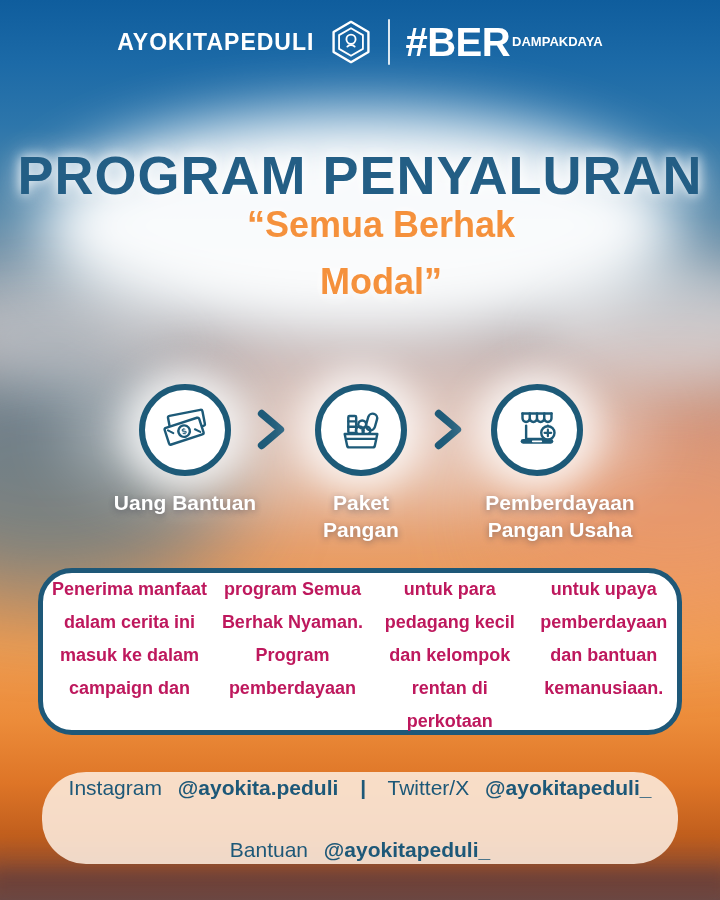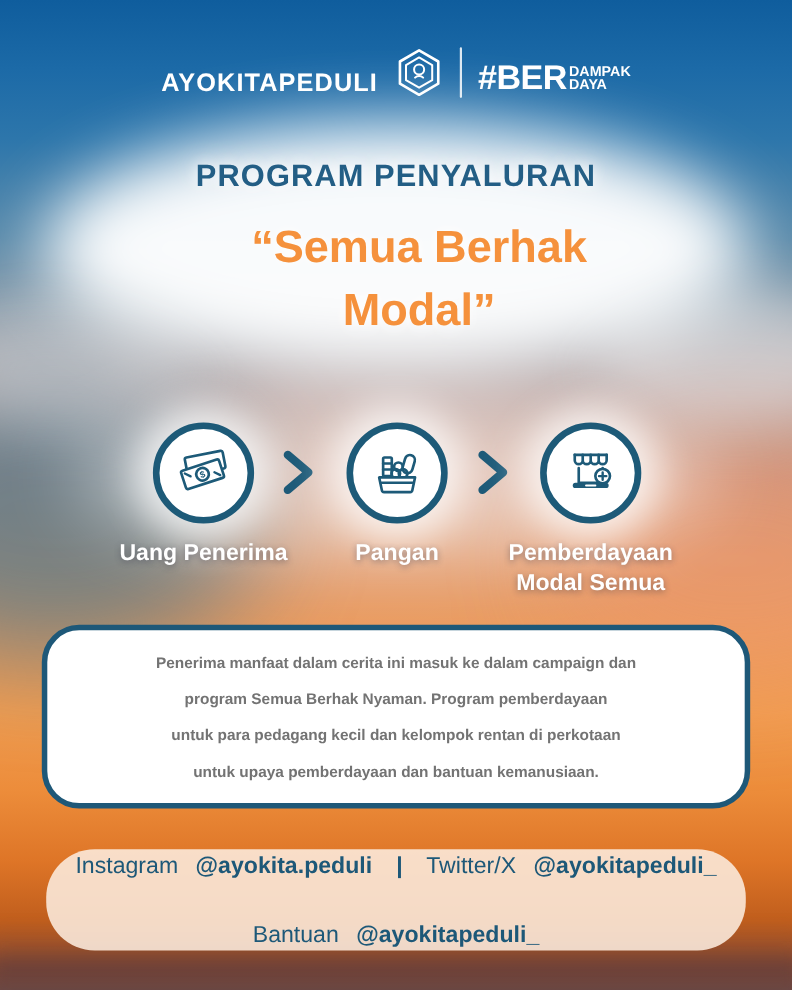--- a/index.html
+++ b/index.html
@@ -22,39 +22,39 @@
   .cloud{position:absolute;background:rgba(255,255,255,.9);border-radius:50%;}
   .cloud-title{left:40px;top:112px;width:640px;height:228px;filter:blur(30px);background:rgba(255,255,255,.96);}
   .cloud-steps{left:70px;top:358px;width:580px;height:150px;filter:blur(34px);background:rgba(255,255,255,.5);}
   .cloud-right{left:540px;top:268px;width:250px;height:120px;filter:blur(26px);background:rgba(255,255,255,.45);}
   .cloud-left{left:-60px;top:282px;width:240px;height:110px;filter:blur(26px);background:rgba(255,255,255,.35);}
   .band-dark{position:absolute;left:-10px;right:-10px;bottom:6px;height:26px;background:rgba(82,52,60,.5);filter:blur(9px);}
   .band-rust{position:absolute;left:-10px;right:-10px;bottom:34px;height:14px;background:rgba(150,75,40,.35);filter:blur(10px);}
 
   
   .header{
-    position:absolute;top:33px;left:0;right:0;height:56px;
-    display:flex;align-items:flex-end;justify-content:center;gap:15px;color:#fff;z-index:5;
+    position:absolute;top:14px;left:0;right:0;height:56px;
+    display:flex;align-items:center;justify-content:center;gap:15px;color:#fff;z-index:5;
   }
   .brand{font-size:23px;font-weight:800;letter-spacing:1px;}
   .logo{width:44px;height:46px;display:block;}
   .divider{width:2px;height:46px;background:rgba(255,255,255,.85);border-radius:1px;}
   .hashtag{display:flex;align-items:center;font-style:normal;}
-  .hash-main{font-size:31px;font-weight:800;letter-spacing:-0.5px;}
-  .hash-stack{display:flex;flex-direction:column;justify-content:center;font-size:13px;font-weight:800;line-height:12px;letter-spacing:0;margin-left:2px;}
+  .hash-main{font-size:40px;font-weight:800;letter-spacing:-0.5px;}
+  .hash-stack{display:flex;flex-direction:row;justify-content:center;font-size:13px;font-weight:800;line-height:12px;letter-spacing:0;margin-left:2px;}
 
   
   .title-main{
     position:absolute;top:144px;left:0;right:0;text-align:center;z-index:5;
-    font-size:28px;font-weight:800;letter-spacing:1px;color:#235e85;
+    font-size:54px;font-weight:800;letter-spacing:1px;color:#235e85;
     text-shadow:0 0 12px rgba(255,255,255,.95),0 0 26px rgba(255,255,255,.85);
   }
   .title-quote{
     position:absolute;top:196px;left:0;right:0;text-align:center;z-index:5;
-    font-size:41px;font-weight:800;color:#f5913c;line-height:57px;
+    font-size:36px;font-weight:800;color:#f5913c;line-height:57px;
     text-shadow:0 0 12px rgba(255,255,255,.95),0 0 24px rgba(255,255,255,.8);
     padding-left:42px;
   }
 
   
   .circle{
     position:absolute;width:92px;height:92px;box-sizing:border-box;z-index:5;
     background:#fff;border:6px solid #1d5a78;border-radius:50%;
     box-shadow:0 0 34px 16px rgba(255,255,255,.75);
     display:flex;align-items:center;justify-content:center;
@@ -66,28 +66,28 @@
   .chev{position:absolute;top:407px;z-index:5;width:30px;height:46px;}
   .chev1{left:256px;}
   .chev2{left:433px;}
   .step-label{
     position:absolute;top:489px;z-index:5;text-align:center;color:#fff;
     font-size:21px;font-weight:700;line-height:27px;
     text-shadow:0 2px 6px rgba(50,50,70,.45);
   }
   .l1{left:85px;width:200px;}
   .l2{left:281px;width:160px;}
-  .l3{left:437px;width:200px;}
+  .l3{left:460px;width:200px;}
 
   
   .info-box{
     position:absolute;left:38px;top:568px;width:644px;height:167px;box-sizing:border-box;z-index:5;
     background:#fff;border:5px solid #1e5878;border-radius:34px;
-    display:flex;flex-direction:column;justify-content:center;
-    text-align:center;color:#737373;font-weight:700;font-size:14px;line-height:33px;
+    display:flex;flex-direction:row;justify-content:center;
+    text-align:center;color:#be185d;font-weight:700;font-size:18px;line-height:33px;
   }
 
   
   .social{
     position:absolute;left:42px;top:772px;width:636px;height:92px;box-sizing:border-box;z-index:5;
     background:rgba(252,236,222,.88);border-radius:44px;
     display:flex;flex-direction:column;justify-content:center;
     text-align:center;color:#1d5878;font-size:21px;line-height:33px;gap:29px;
   }
   .social .label{font-weight:400;}
@@ -185,28 +185,29 @@
         <path d="M30 44 v22 h36 v-22"></path>
         <rect x="21" y="66" width="54" height="8" rx="4" fill="#1d5a78" stroke="none"></rect>
         <path d="M41 70 h14" stroke="#ffffff" stroke-width="3"></path>
         <circle cx="66" cy="56" r="11" fill="#ffffff"></circle>
         <path d="M66 50.5 v11 M60.5 56 h11" stroke-width="3.6"></path>
       </svg>
     </span>
   </div>
 
   <div class="step-label l1">
-    <div>Uang Penerima</div>
+    <div>Uang Bantuan</div>
   </div>
   <div class="step-label l2">
+    <div>Paket</div>
     <div>Pangan</div>
   </div>
   <div class="step-label l3">
     <div>Pemberdayaan</div>
-    <div>Modal Semua</div>
+    <div>Pangan Usaha</div>
   </div>
 
   <div class="info-box">
     <div>Penerima manfaat dalam cerita ini masuk ke dalam campaign dan</div>
     <div>program Semua Berhak Nyaman. Program pemberdayaan</div>
     <div>untuk para pedagang kecil dan kelompok rentan di perkotaan</div>
     <div>untuk upaya pemberdayaan dan bantuan kemanusiaan.</div>
   </div>
 
   <div class="social">

